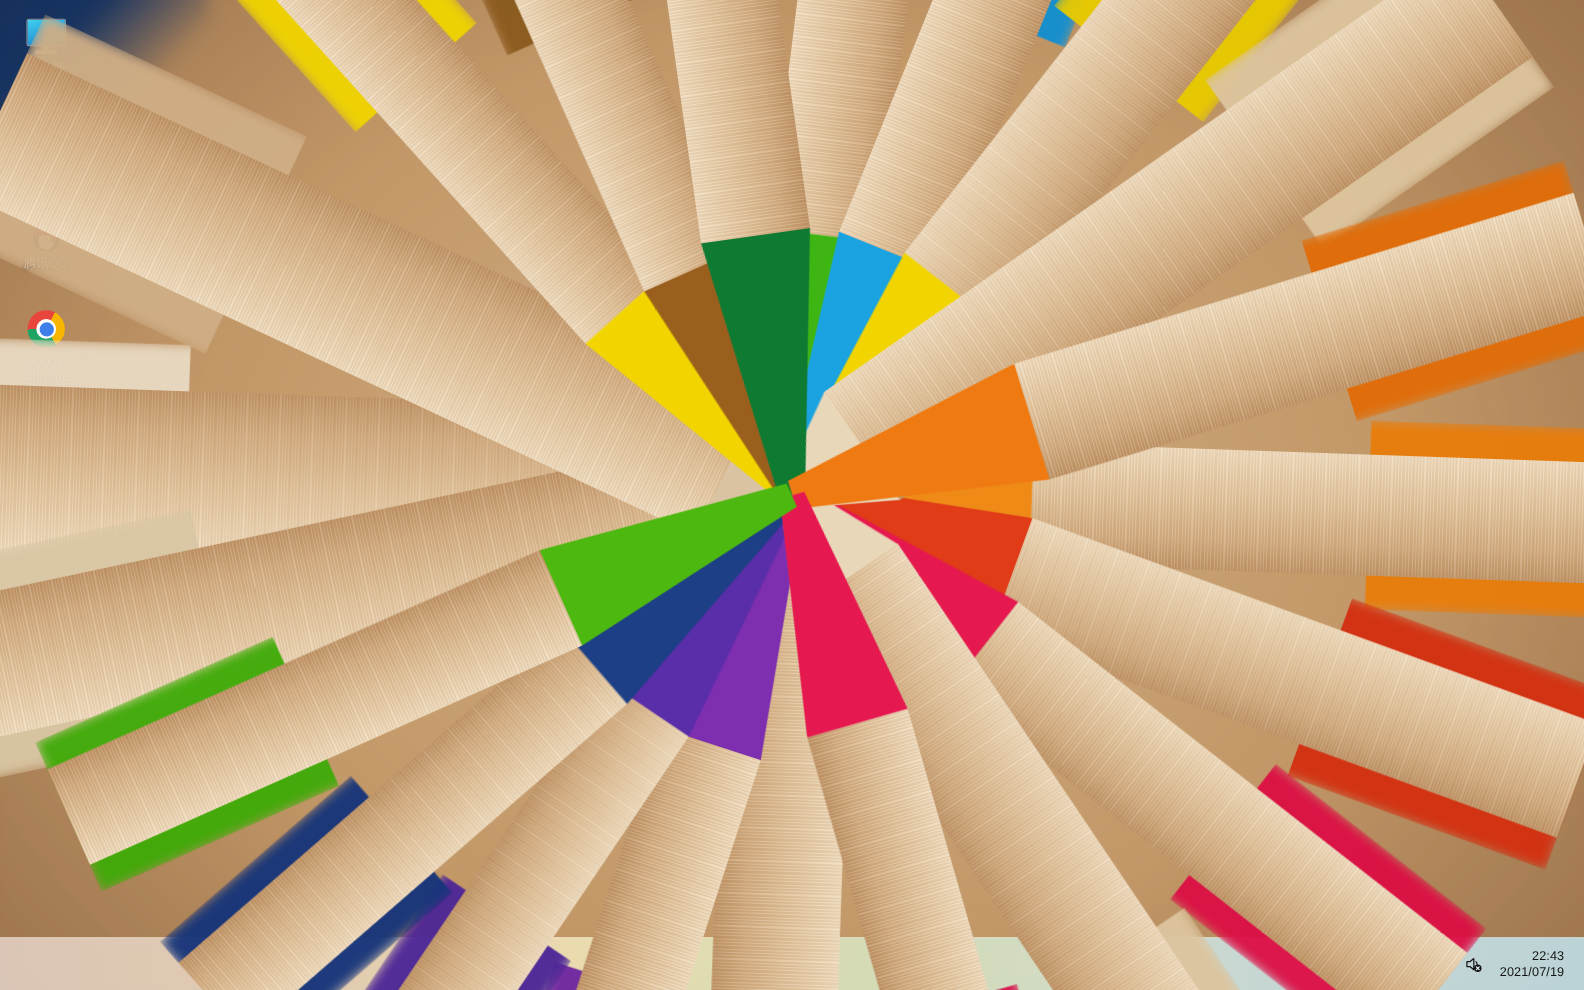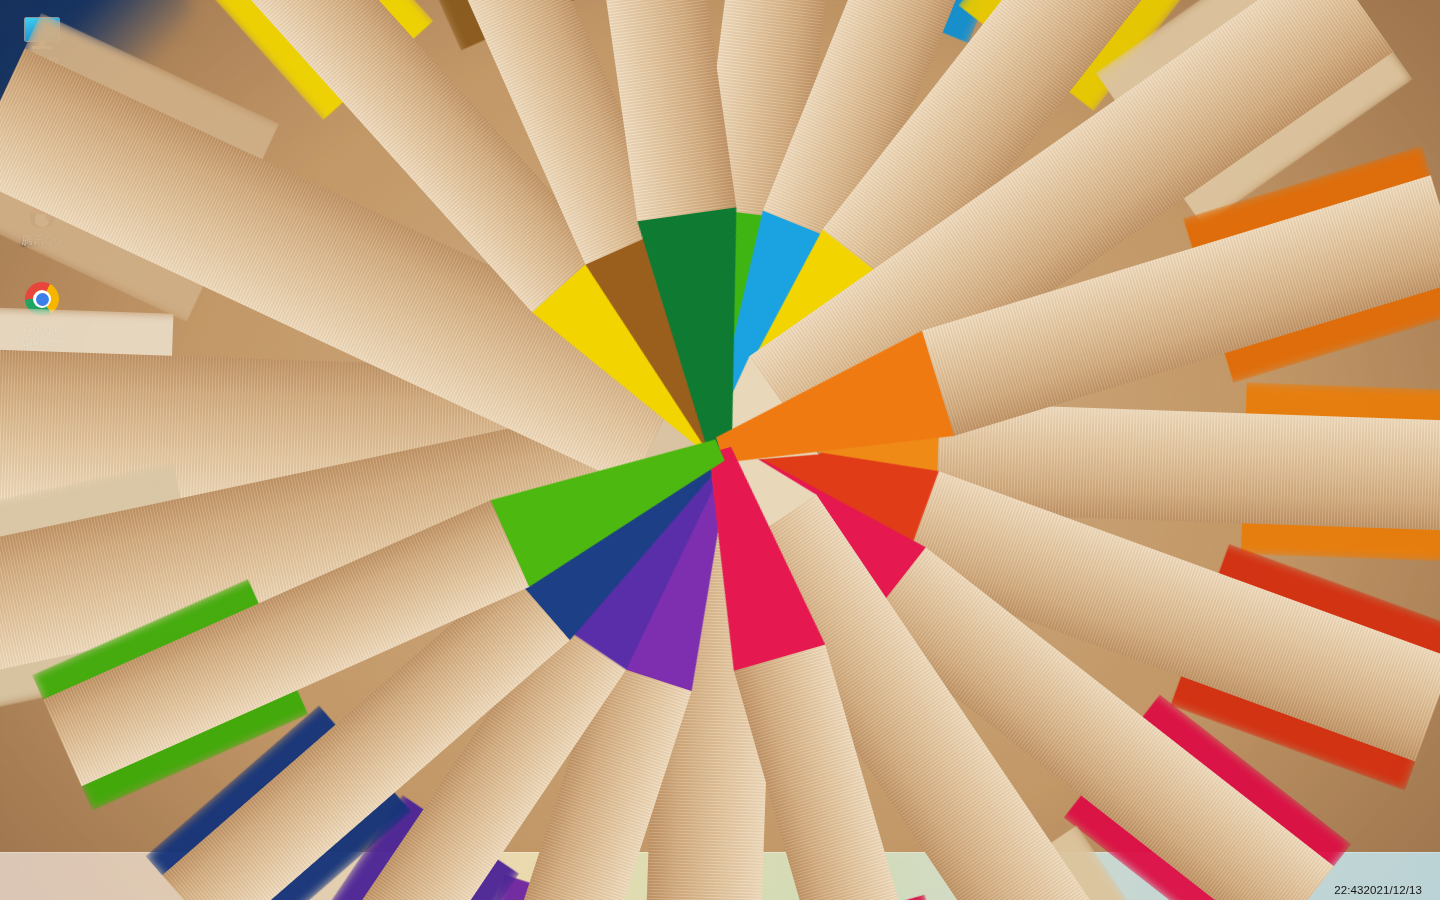--- a/index.html
+++ b/index.html
@@ -252,21 +252,21 @@
   
   .tray-btn {
     height:40px; min-width:30px; padding:0 7px; border-radius:5px;
     display:flex; align-items:center; justify-content:center;
     color:#1c1c1c; font-size:14px; cursor:default;
   }
   .chev { font-size:13px; font-weight:600; }
   .ime { font-size:15px; font-family:"DejaVu Sans", sans-serif; }
   #clock {
     height:40px; padding:0 10px 0 8px; border-radius:5px;
-    display:flex; flex-direction:row; align-items:flex-end; justify-content:center;
+    display:flex; flex-direction:column; align-items:flex-end; justify-content:center;
     color:#141414; font-size:11.5px; line-height:14px; cursor:default;
     letter-spacing:.1px;
   }
 </style>
 </head>
 <body>
 
 <div id="screen">
 
   <div id="wallpaper">
@@ -479,17 +479,17 @@
           <path d="M3 7.4h3.2L10.4 4v12L6.2 12.6H3z" fill="none" stroke="#141414" stroke-width="1.3" stroke-linejoin="round"></path>
           <path d="M12.6 7.2a4 4 0 0 1 0 5.6" fill="none" stroke="#141414" stroke-width="1.2" stroke-linecap="round"></path>
           <circle cx="14.6" cy="14.4" r="4" fill="#141414"></circle>
           <line x1="13.1" y1="12.9" x2="16.1" y2="15.9" stroke="#e8f4f8" stroke-width="1.3" stroke-linecap="round"></line>
           <line x1="16.1" y1="12.9" x2="13.1" y2="15.9" stroke="#e8f4f8" stroke-width="1.3" stroke-linecap="round"></line>
         </svg>
       </div>
 
       <div id="clock">
         <span>22:43</span>
-        <span>2021/12/13</span>
+        <span>2021/07/19</span>
       </div>
     </div>
   </div>
 </div>
 
 </body></html>

